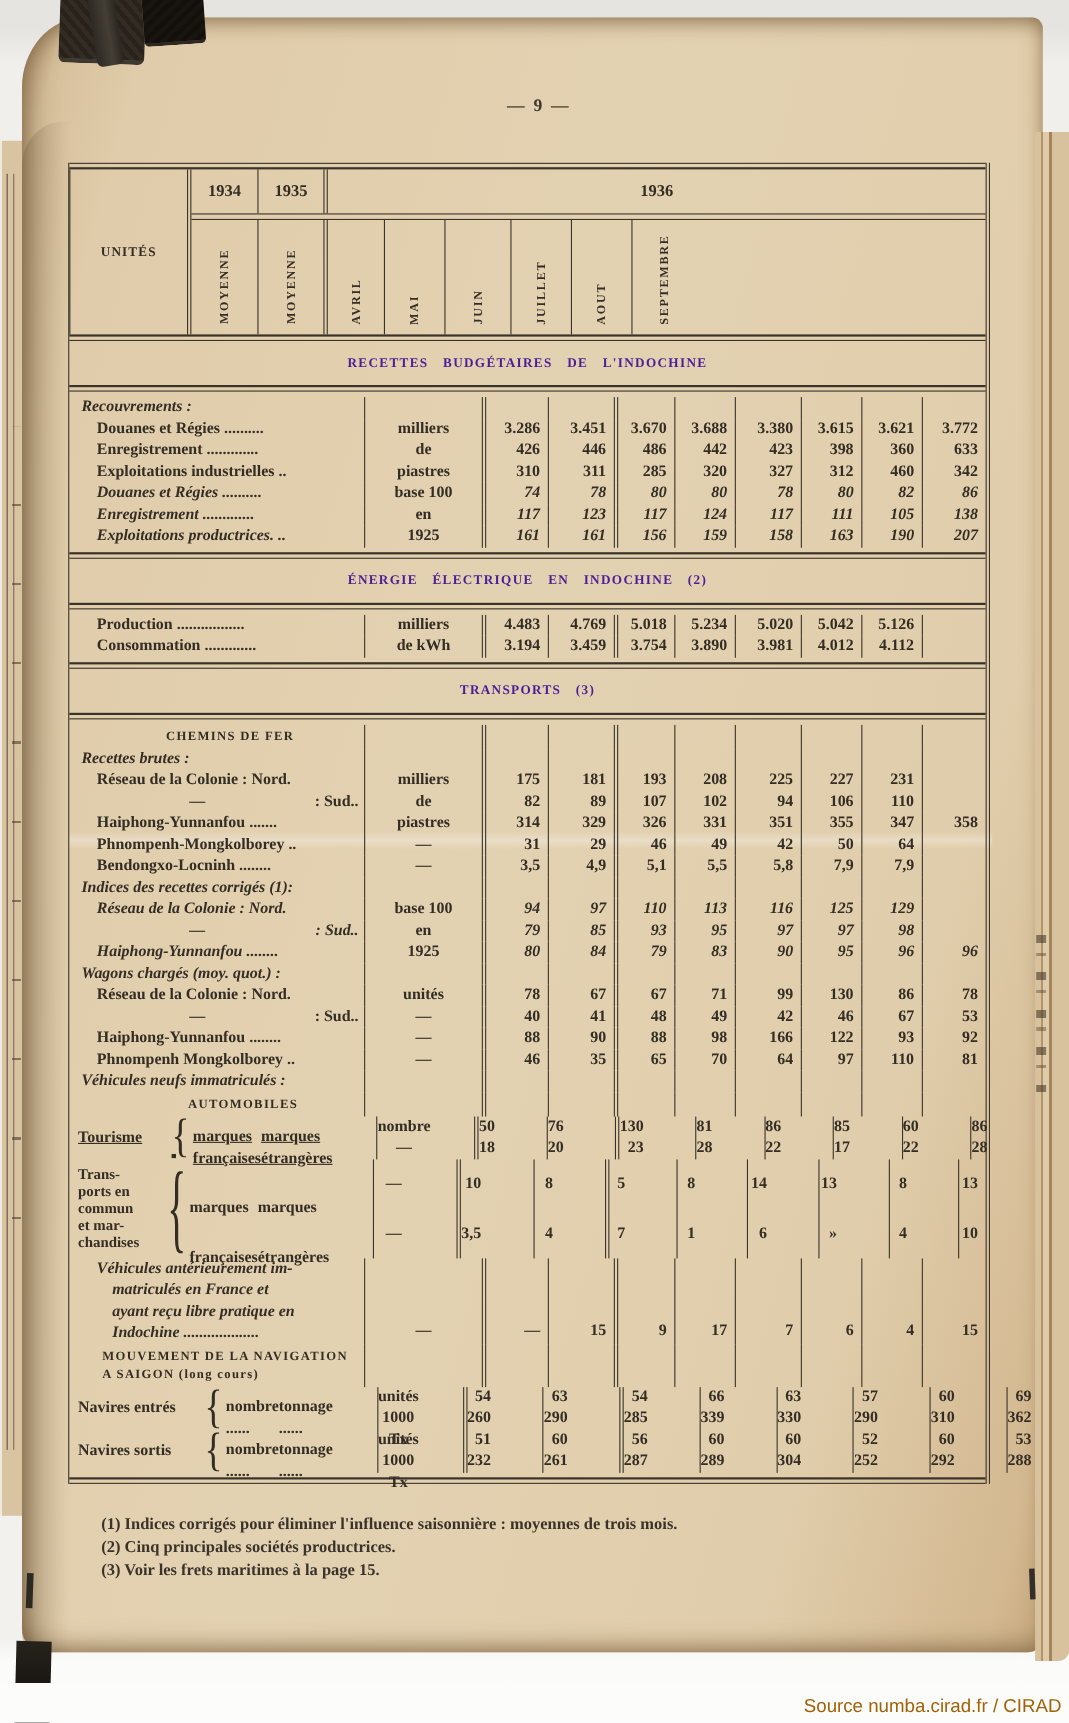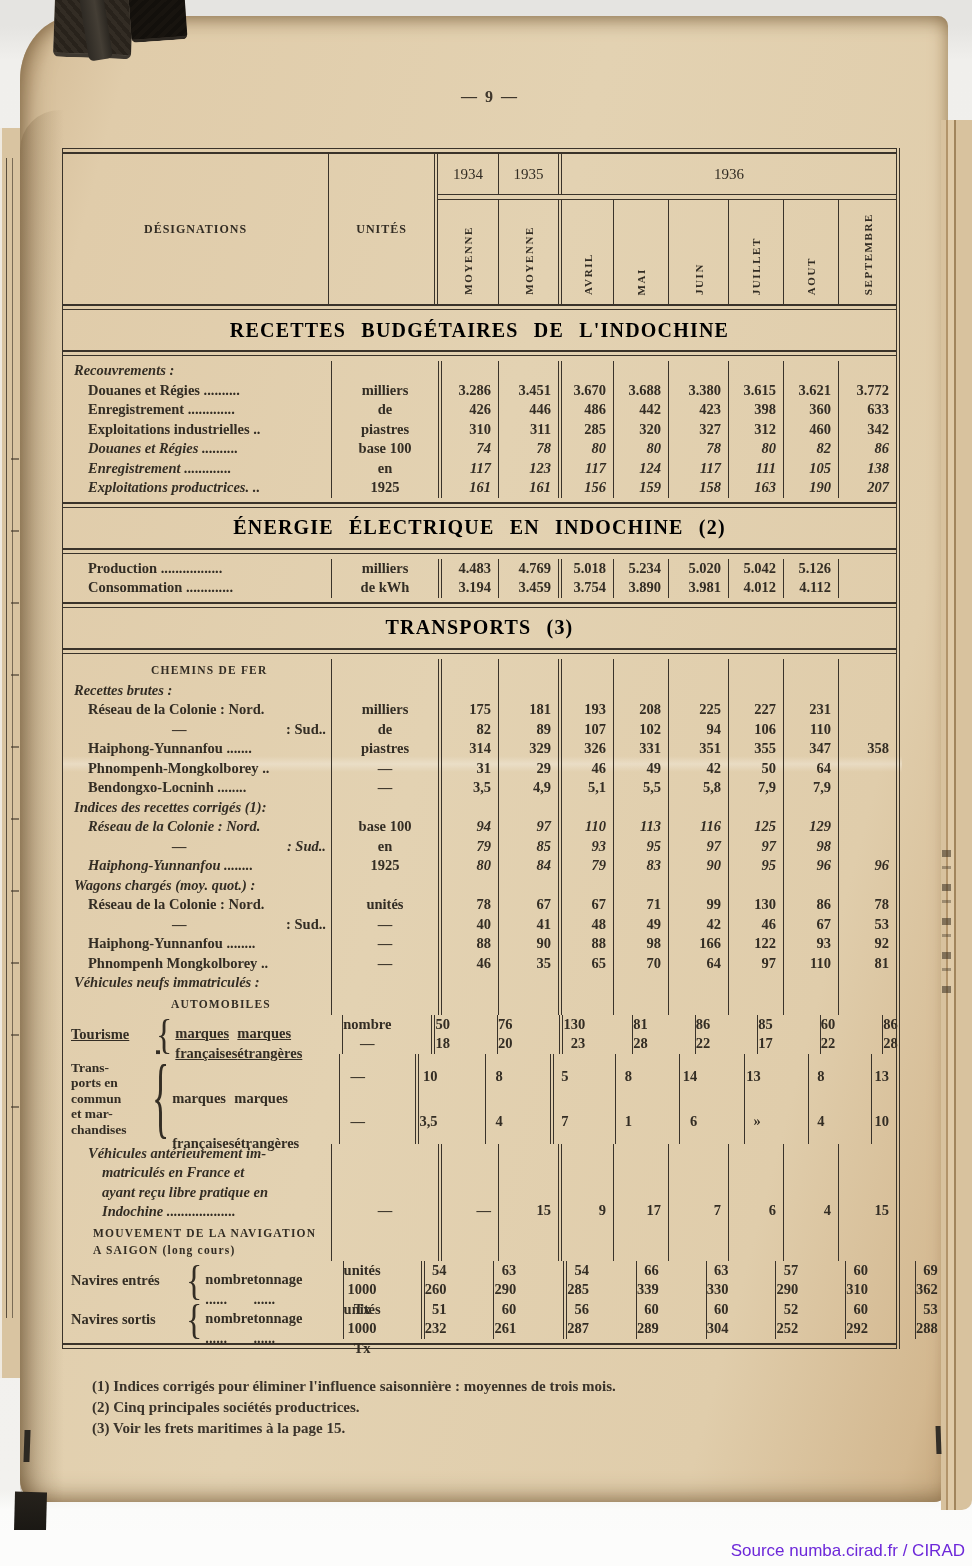--- a/index.html
+++ b/index.html
@@ -63,21 +63,21 @@
   .edge-tick-left{position:absolute;left:24px;top:1430px;width:6px;height:32px;background:#2c2822;transform:rotate(2deg);}
   .edge-tick-right{position:absolute;left:936px;top:1426px;width:5px;height:28px;background:#332e27;transform:rotate(-2deg);}
   .bleed-mark{
     position:absolute;left:942px;top:850px;width:9px;height:150px;opacity:.75;
     background:repeating-linear-gradient(180deg,rgba(60,50,35,.75) 0 7px,transparent 7px 16px,rgba(60,50,35,.5) 16px 19px,transparent 19px 34px);
   }
   .credit-strip{position:absolute;left:0;bottom:0;width:100%;height:36px;background:#fcfcfb;}
   .credit{
     position:absolute;right:7px;bottom:5px;
     font-family:"Liberation Sans","DejaVu Sans",sans-serif;
-    font-size:17px;color:#6d28d9;
+    font-size:17px;color:#a16207;
   }
   
   .pageno{
     position:absolute;left:400px;top:88px;width:180px;text-align:center;
     font-size:16px;font-weight:bold;letter-spacing:2px;color:#3f372c;
   }
   .dtable{
     position:absolute;left:62px;top:148px;width:833px;
     border-left:1.6px solid var(--ink);
     border-right:4px double var(--ink);
@@ -87,40 +87,40 @@
   .rule{height:6px;border-top:2.4px solid var(--ink);border-bottom:1.3px solid var(--ink);box-sizing:border-box;}
   .rule-top{border-top:1.3px solid var(--ink);border-bottom:2.6px solid var(--ink);}
   
   .thead{display:flex;height:150px;}
   .thead .hcell{box-sizing:border-box;}
   .th-desig{width:268px;display:flex;align-items:center;justify-content:center;}
   .th-unit{width:107px;border-left:1.6px solid var(--ink);display:flex;align-items:center;justify-content:center;}
   .hlabel{font-size:12px;font-weight:bold;letter-spacing:1px;}
   .th-years{flex:1;display:flex;flex-direction:column;border-left:4px double var(--ink);}
   .th-top{height:40px;display:flex;}
-  .ycell{box-sizing:border-box;display:flex;align-items:center;justify-content:center;font-size:15px;font-weight:normal;}
+  .ycell{box-sizing:border-box;display:flex;align-items:center;justify-content:center;font-size:15px;font-weight:bold;}
   .y34{width:60px;}
   .y35{width:60px;border-left:1.6px solid var(--ink);}
   .y36{flex:1;border-left:4px double var(--ink);}
   .hairline{height:6px;border-top:1.3px solid var(--ink);border-bottom:1.3px solid var(--ink);box-sizing:border-box;}
   .th-bot{flex:1;display:flex;}
   .vcell{box-sizing:border-box;display:flex;align-items:flex-end;justify-content:center;padding-bottom:9px;}
   .vc34{width:60px;}
   .vc35{width:60px;border-left:1.6px solid var(--ink);}
   .vm0{width:55px;border-left:4px double var(--ink);}
   .vm1{width:55px;border-left:1.6px solid var(--ink);}
   .vm2{width:60px;border-left:1.6px solid var(--ink);}
   .vm3{width:55px;border-left:1.6px solid var(--ink);}
   .vm4{width:55px;border-left:1.6px solid var(--ink);}
   .vm5{width:58px;border-left:1.6px solid var(--ink);}
   .vtext{writing-mode:vertical-rl;transform:rotate(180deg);font-size:11px;font-weight:bold;letter-spacing:1.6px;}
   
   .sec-title{
     height:40px;display:flex;align-items:center;justify-content:center;
-    font-size:20px;font-weight:bold;letter-spacing:1.2px;word-spacing:9px;color:#000000;
+    font-size:12px;font-weight:bold;letter-spacing:1.2px;word-spacing:9px;color:#4c1d95;
   }
   
   .band{padding:5px 0 4px 0;}
   .trow{display:flex;min-height:19.5px;line-height:19.5px;font-size:14.5px;}
   .cell{box-sizing:border-box;}
   .c-desig{width:268px;padding-left:25px;}
   .c-unit{width:107px;border-left:1.6px solid var(--ink);text-align:center;font-weight:bold;}
   .c-y34{width:60px;border-left:4px double var(--ink);}
   .c-y35{width:60px;border-left:1.6px solid var(--ink);}
   .c-m0{width:55px;border-left:4px double var(--ink);}
@@ -173,23 +173,20 @@
 <div class="edge-tick-left"></div>
 <div class="edge-tick-right"></div>
 <div class="bleed-mark"></div>
 
 <div class="pageno">— 9 —</div>
 
 <div class="dtable">
   <div class="rule rule-top"></div>
 
   <div class="thead">
-    <div class="hcell th-desig">
-      <span class="hlabel">DÉSIGNATIONS</span>
-    </div>
     <div class="hcell th-unit">
       <span class="hlabel">UNITÉS</span>
     </div>
     <div class="hcell th-years">
       <div class="th-top">
         <div class="ycell y34">1934</div>
         <div class="ycell y35">1935</div>
         <div class="ycell y36">1936</div>
       </div>
       <div class="hairline"></div>

